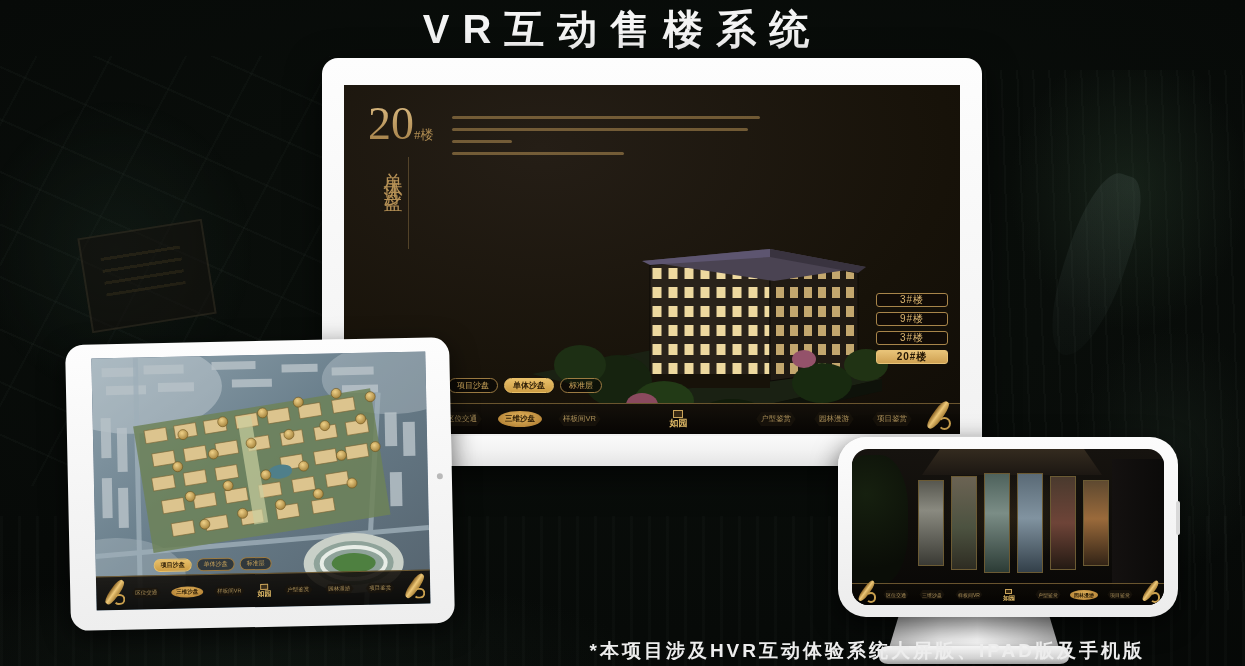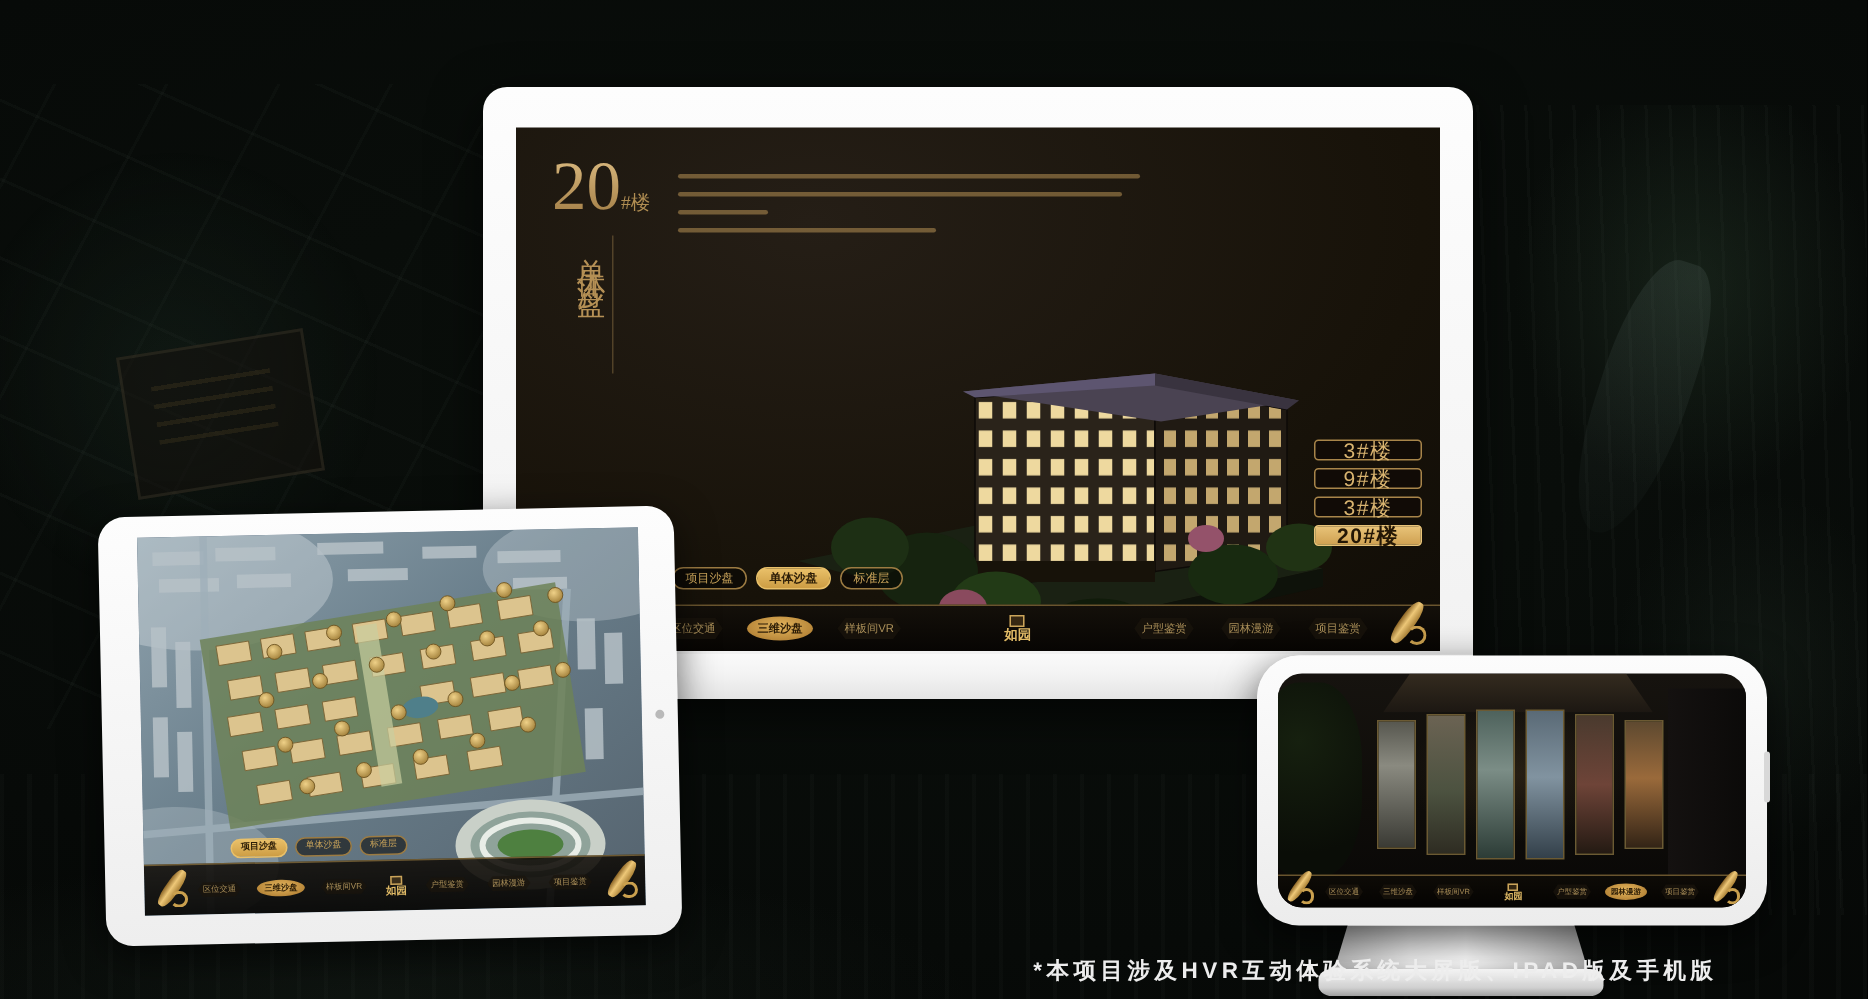--- a/index.html
+++ b/index.html
@@ -26,21 +26,21 @@
   .bg-river{right:120px;top:170px;width:60px;height:190px;transform:rotate(18deg);
     border-radius:50% 40% 60% 50%;background:linear-gradient(170deg, rgba(110,130,125,.16), rgba(60,80,75,.05));}
   .bg-bottom{left:0;bottom:0;width:100%;height:150px;
     background:
       radial-gradient(40% 80% at 20% 100%, rgba(40,55,45,.25), transparent 80%),
       repeating-linear-gradient(90deg, rgba(185,200,190,.025) 0 3px, transparent 3px 18px);}
 
   
   .main-title{position:absolute;top:2px;left:0;width:100%;text-align:center;color:#f4f4f4;
     font-size:40px;font-weight:bold;letter-spacing:13px;}
-  .footnote{position:absolute;top:638px;right:100px;color:#ededed;font-size:15px;
+  .footnote{position:absolute;top:638px;right:100px;color:#ededed;font-size:19px;
     letter-spacing:3px;font-weight:bold;}
 
   
   .pill{display:inline-block;border:1px solid #9c7b42;color:#caa45a;border-radius:8px;
     background:rgba(8,6,4,.55);text-align:right;white-space:nowrap;}
   .pill.active{background:linear-gradient(180deg,#e9c069,#cd9d44);color:#2c1d07;
     border-color:#e9c069;font-weight:bold;}
   .nav-item{position:relative;color:#a98e58;background:rgba(26,21,12,.72);
     clip-path:polygon(5% 50%,16% 6%,84% 6%,95% 50%,84% 94%,16% 94%);
     white-space:nowrap;}
@@ -82,21 +82,21 @@
   .hero-no{font-family:Liberation Serif, serif;font-size:46px;line-height:1;
     background:linear-gradient(180deg,#e2c288,#9d7840);-webkit-background-clip:text;background-clip:text;color:transparent;}
   .hero-suffix{font-size:13px;color:#b08d52;font-family:"Liberation Serif",serif;}
   .hero-vert{margin-top:10px;margin-left:12px;writing-mode:vertical-rl;font-family:"Liberation Serif",serif;
     font-size:19px;letter-spacing:7px;color:#b59055;}
   .hero-vline{position:absolute;left:64px;top:72px;width:1px;height:92px;background:rgba(180,145,85,.35);}
   .desc-lines{position:absolute;left:108px;top:22px;width:330px;}
   .desc-line{height:3px;margin:9px 0;background:rgba(195,155,90,.5);border-radius:2px;}
   .floor-buttons{position:absolute;right:12px;top:208px;display:flex;flex-direction:column;gap:5px;}
   .floor-btn{width:72px;height:14px;box-sizing:border-box;border:1px solid #a8854a;border-radius:3px;
-    background:rgba(16,11,6,.85);color:#d9b470;font-size:14px;line-height:12px;text-align:center;letter-spacing:1px;}
+    background:rgba(16,11,6,.85);color:#d9b470;font-size:10px;line-height:12px;text-align:center;letter-spacing:1px;}
   .floor-btn.active{background:linear-gradient(180deg,#e8c378,#cfa152);color:#241705;font-weight:bold;border-color:#e8c378;}
   .mon-tabs{position:absolute;left:104px;top:293px;display:flex;gap:6px;}
   .mon-tabs .pill{font-size:8px;padding:1px 8px;line-height:11px;}
   .mon-nav{left:0;bottom:0;width:616px;height:31px;padding:0 46px 0 96px;box-sizing:border-box;
     justify-content:space-between;}
   .mon-nav .nav-items{gap:14px;}
   .mon-nav .nav-item{font-size:7.5px;padding:3px 7px;}
   .mon-nav .logo-text{font-size:9px;}
   .mon-nav .scroll-icon{position:absolute;right:8px;bottom:3px;width:30px;height:30px;}
   .building-svg{position:absolute;left:178px;top:84px;}
@@ -154,20 +154,21 @@
 <body>
 
 <div class="stage">
 
   <div class="bg-layer bg-map-left"></div>
   <div class="bg-layer bg-cert"></div>
   <div class="bg-layer bg-right"></div>
   <div class="bg-layer bg-river"></div>
   <div class="bg-layer bg-bottom"></div>
 
+  <div class="main-title">VR互动售楼系统</div>
 
   <div class="monitor">
     <div class="monitor-frame">
       <div class="monitor-screen">
 
         <div class="hero-block">
           <span class="hero-no">20</span><span class="hero-suffix">#楼</span>
           <div class="hero-vert">单体沙盘</div>
         </div>
         <div class="hero-vline"></div>

